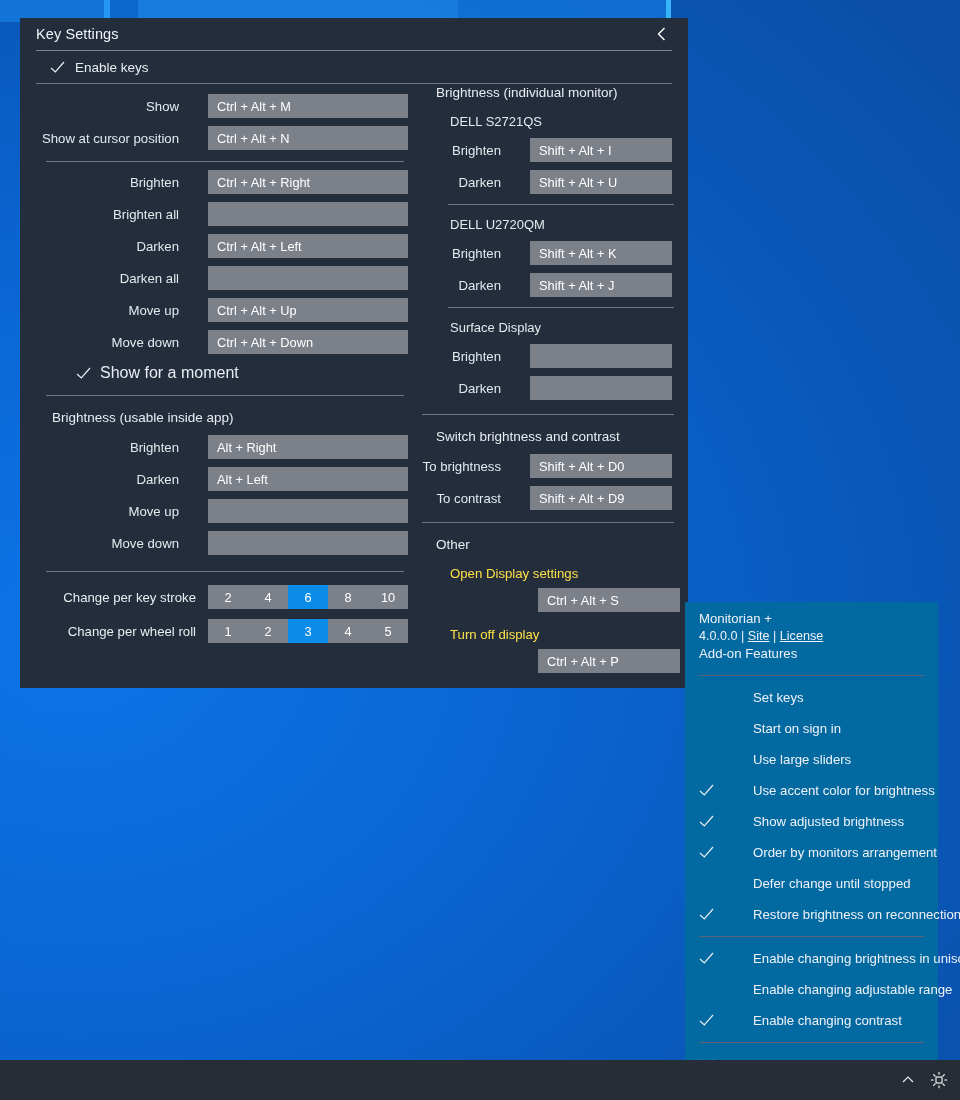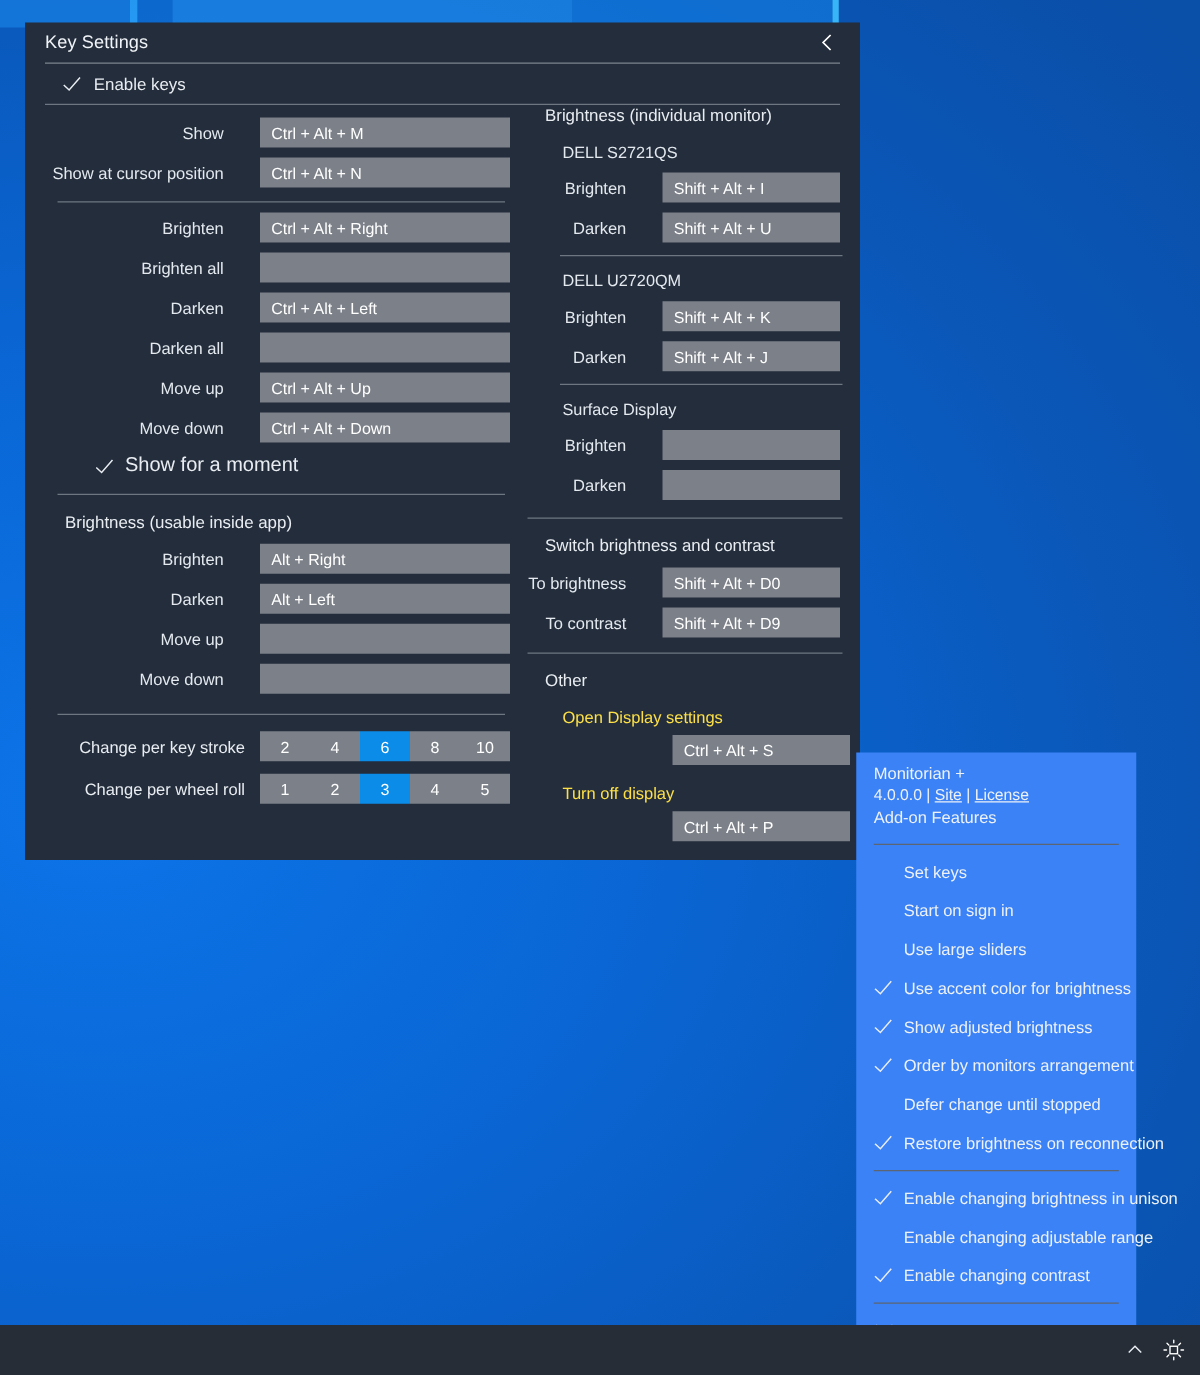--- a/index.html
+++ b/index.html
@@ -98,34 +98,34 @@
     flex: 1; background: #7c8088; color: #ffffff; font-size: 12.8px;
     display: flex; align-items: center; justify-content: center;
   }
   .stepper .seg.active { background: #0c8ce9; }
 
   .block-label { font-size: 13.2px; padding: 8px 0 4px 30px; color: #fde047; }
   .field-right-only { display: flex; justify-content: flex-start; padding-left: 118px; height: 30px; align-items: center; }
 
   
   #context-menu {
-    position: absolute; left: 685px; top: 602px; width: 224px; height: 473px;
-    background: #3b82f6; color: #eef2f7; font-size: 13.2px;
+    position: absolute; left: 685px; top: 602px; width: 253px; height: 473px;
+    background: #0369a1; color: #eef2f7; font-size: 13.2px;
   }
   .cm-head { padding: 8px 0 6px 14px; line-height: 17.5px; }
   .cm-head .app { font-size: 13.2px; }
   .cm-head .ver { font-size: 12.6px; }
   .cm-head .ver a { color: #eef2f7; text-decoration: underline; }
   .cm-head .addon { font-size: 13.2px; }
   .cm-hr { height: 1px; background: #5d6572; margin: 6px 14px 6px 14px; }
   .cm-item {
     display: flex; align-items: center; gap: 9px;
     height: 31px; padding-left: 14px;
   }
-  .cm-item .label { white-space: nowrap; }
+  .cm-item .label { white-space: nowrap; margin-left: 30px; }
   .cm-close { display: flex; align-items: center; gap: 9px; height: 34px; padding-left: 14px; }
 </style>
 </head>
 <body>
 
 <div id="wallpaper">
   <div class="streaks">
     <i style="left:0px;width:104px;background:#1e8cf0;opacity:.55;"></i>
     <i style="left:104px;width:6px;background:#2aa8ff;opacity:.8;"></i>
     <i style="left:110px;width:28px;background:#0f77e0;opacity:.5;"></i>

